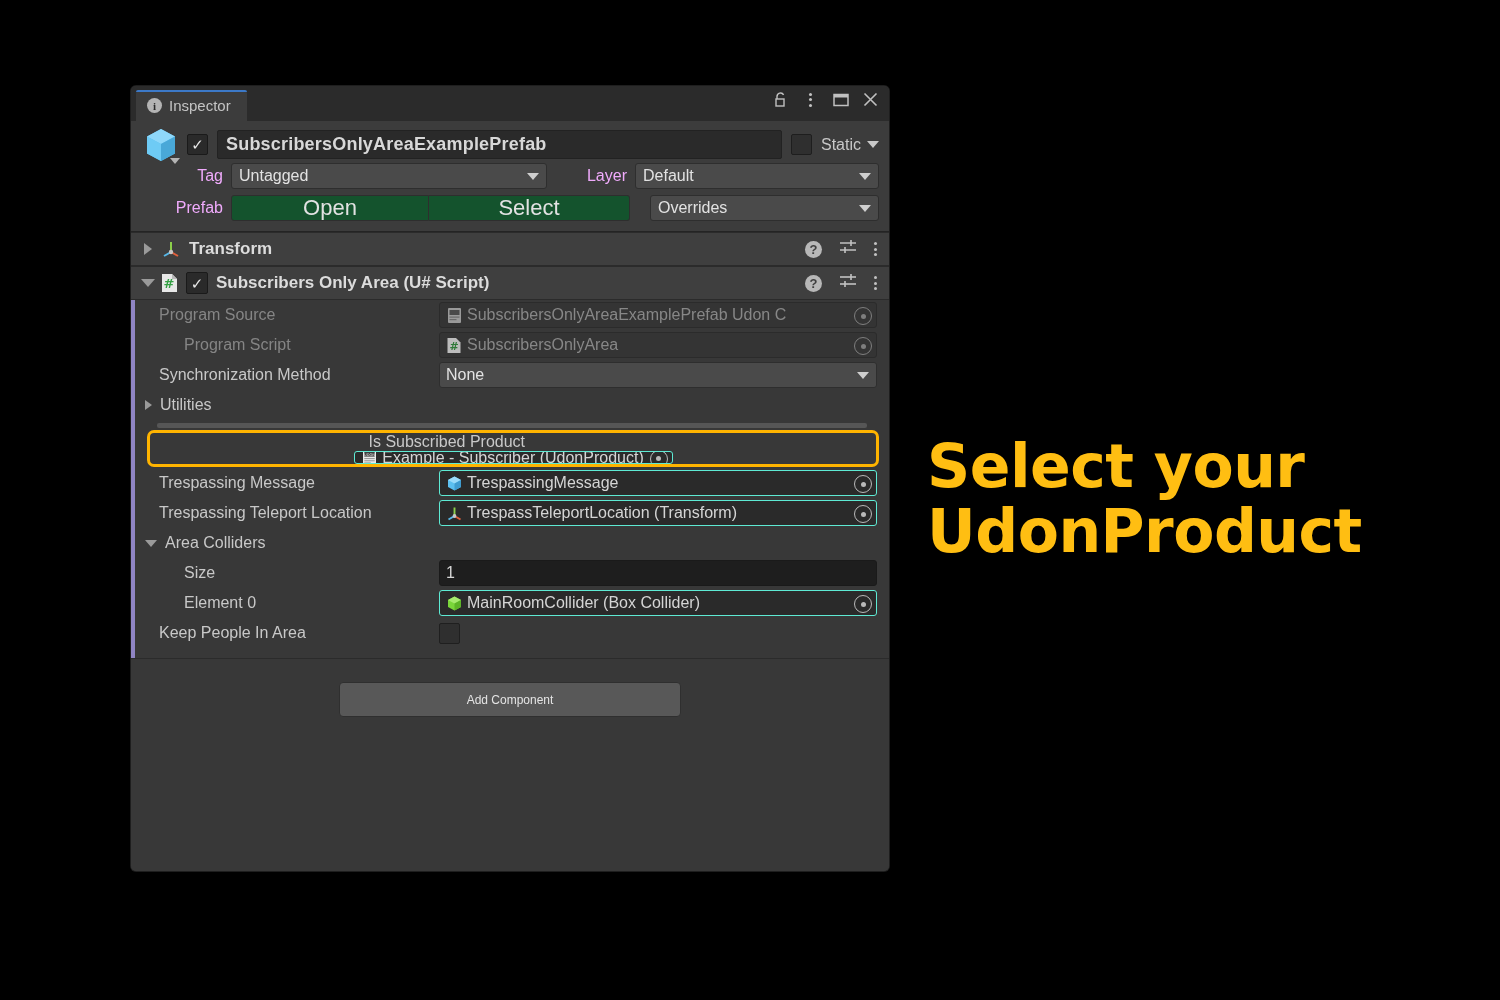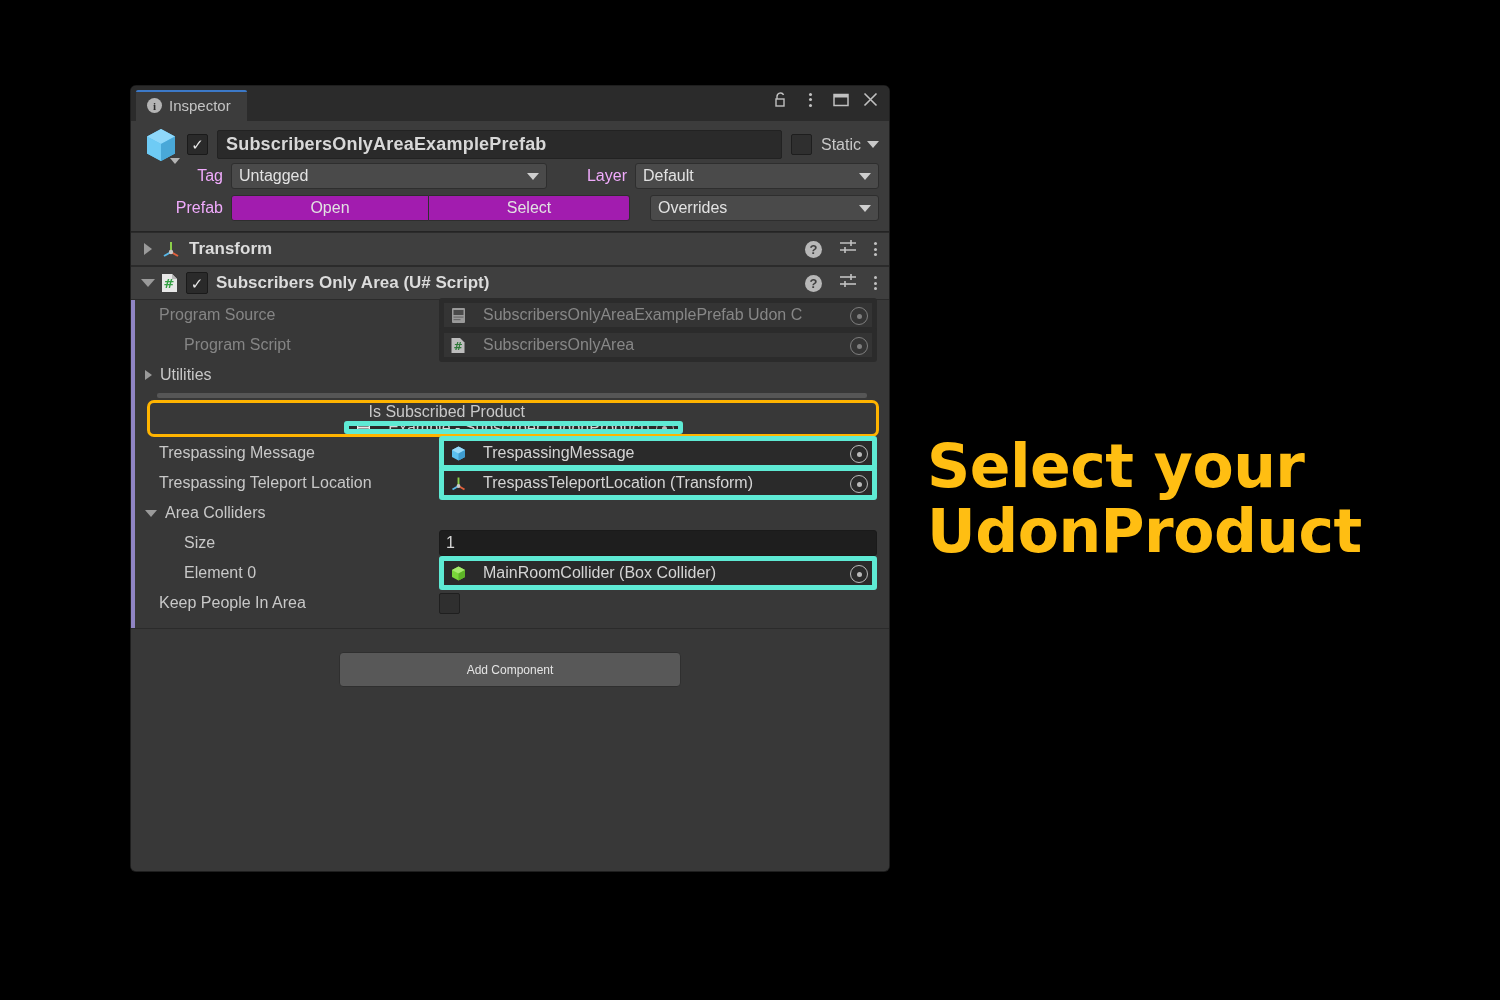--- a/index.html
+++ b/index.html
@@ -100,23 +100,23 @@
   .dropdown{
     height:24px;background:#4a4a4a;border:1px solid #2e2e2e;border-radius:3px;
     display:flex;align-items:center;padding:0 7px;color:#e2e2e2;font-size:16px;
     position:relative;
   }
   .dropdown .dd-arrow{
     position:absolute;right:7px;top:50%;margin-top:-3px;
     width:0;height:0;border-left:6px solid transparent;border-right:6px solid transparent;border-top:7px solid #cfcfcf;
   }
   .btn{
-    height:24px;background:#a21caf;border:1px solid #2e2e2e;
+    height:24px;background:#14532d;border:1px solid #2e2e2e;
     display:flex;align-items:center;justify-content:center;
-    color:#e2e2e2;font-size:16px;
+    color:#e2e2e2;font-size:22px;
   }
 
   
   .comp-header{
     height:32px;background:#3f3f3f;
     border-top:1px solid #2b2b2b;border-bottom:1px solid #2b2b2b;
     display:flex;align-items:center;padding-left:8px;position:relative;
   }
   .foldout{
     width:18px;flex:none;display:flex;align-items:center;justify-content:center;
@@ -145,21 +145,21 @@
     padding-left:28px;padding-right:12px;
   }
   .row .lbl{color:#c8c8c8;font-size:16px;flex:none;width:280px;}
   .row.dim .lbl{color:#858585;}
   .row .lbl.indent{padding-left:25px;width:255px;}
   .field{
     flex:1;height:24px;border-radius:3px;position:relative;
     display:flex;align-items:center;padding:0 6px;
     font-size:16px;color:#d5d5d5;overflow:hidden;white-space:nowrap;
   }
-  .objfield{background:#2a2a2a;border:5px solid #5eead4;padding-right:28px;gap:12px;}
+  .objfield{background:#2a2a2a;border:1px solid #5eead4;padding-right:28px;}
   .objfield.dim{background:#343434;border-color:#2b2b2b;color:#878787;}
   .textfield{background:#1e1e1e;border:1px solid #1a1a1a;color:#d5d5d5;}
   .ddfield{background:#4a4a4a;border:1px solid #2e2e2e;color:#e2e2e2;}
   .picker{
     position:absolute;right:4px;top:50%;margin-top:-8px;
     width:16px;height:16px;border-radius:50%;
     border:1.6px solid #b9b9b9;display:flex;align-items:center;justify-content:center;
   }
   .picker i{width:5px;height:5px;border-radius:50%;background:#b9b9b9;display:block;}
   .objfield.dim .picker{border-color:#7e7e7e;}
@@ -393,20 +393,27 @@
                 <text x="8" y="13" font-size="11" font-weight="bold" fill="#2f7a39" text-anchor="middle" font-family="DejaVu Sans, sans-serif">#</text>
               </svg>
           </span>
           <span>SubscribersOnlyArea</span>
           <span class="picker">
               <i></i>
             </span>
         </span>
       </div>
 
+      <div class="row">
+        <span class="lbl">Synchronization Method</span>
+        <span class="field ddfield" style="padding-right:24px">
+          <span>None</span>
+          <span class="dd-arrow" style="position:absolute;right:7px;top:50%;margin-top:-3px;width:0;height:0;border-left:6px solid transparent;border-right:6px solid transparent;border-top:7px solid #cfcfcf;"></span>
+        </span>
+      </div>
 
       <div class="foldrow">
         <span class="tri-right"></span>
         <span>Utilities</span>
       </div>
 
       <div class="sep-bar"></div>
 
       <div class="hl-wrap">
         <div class="row">

